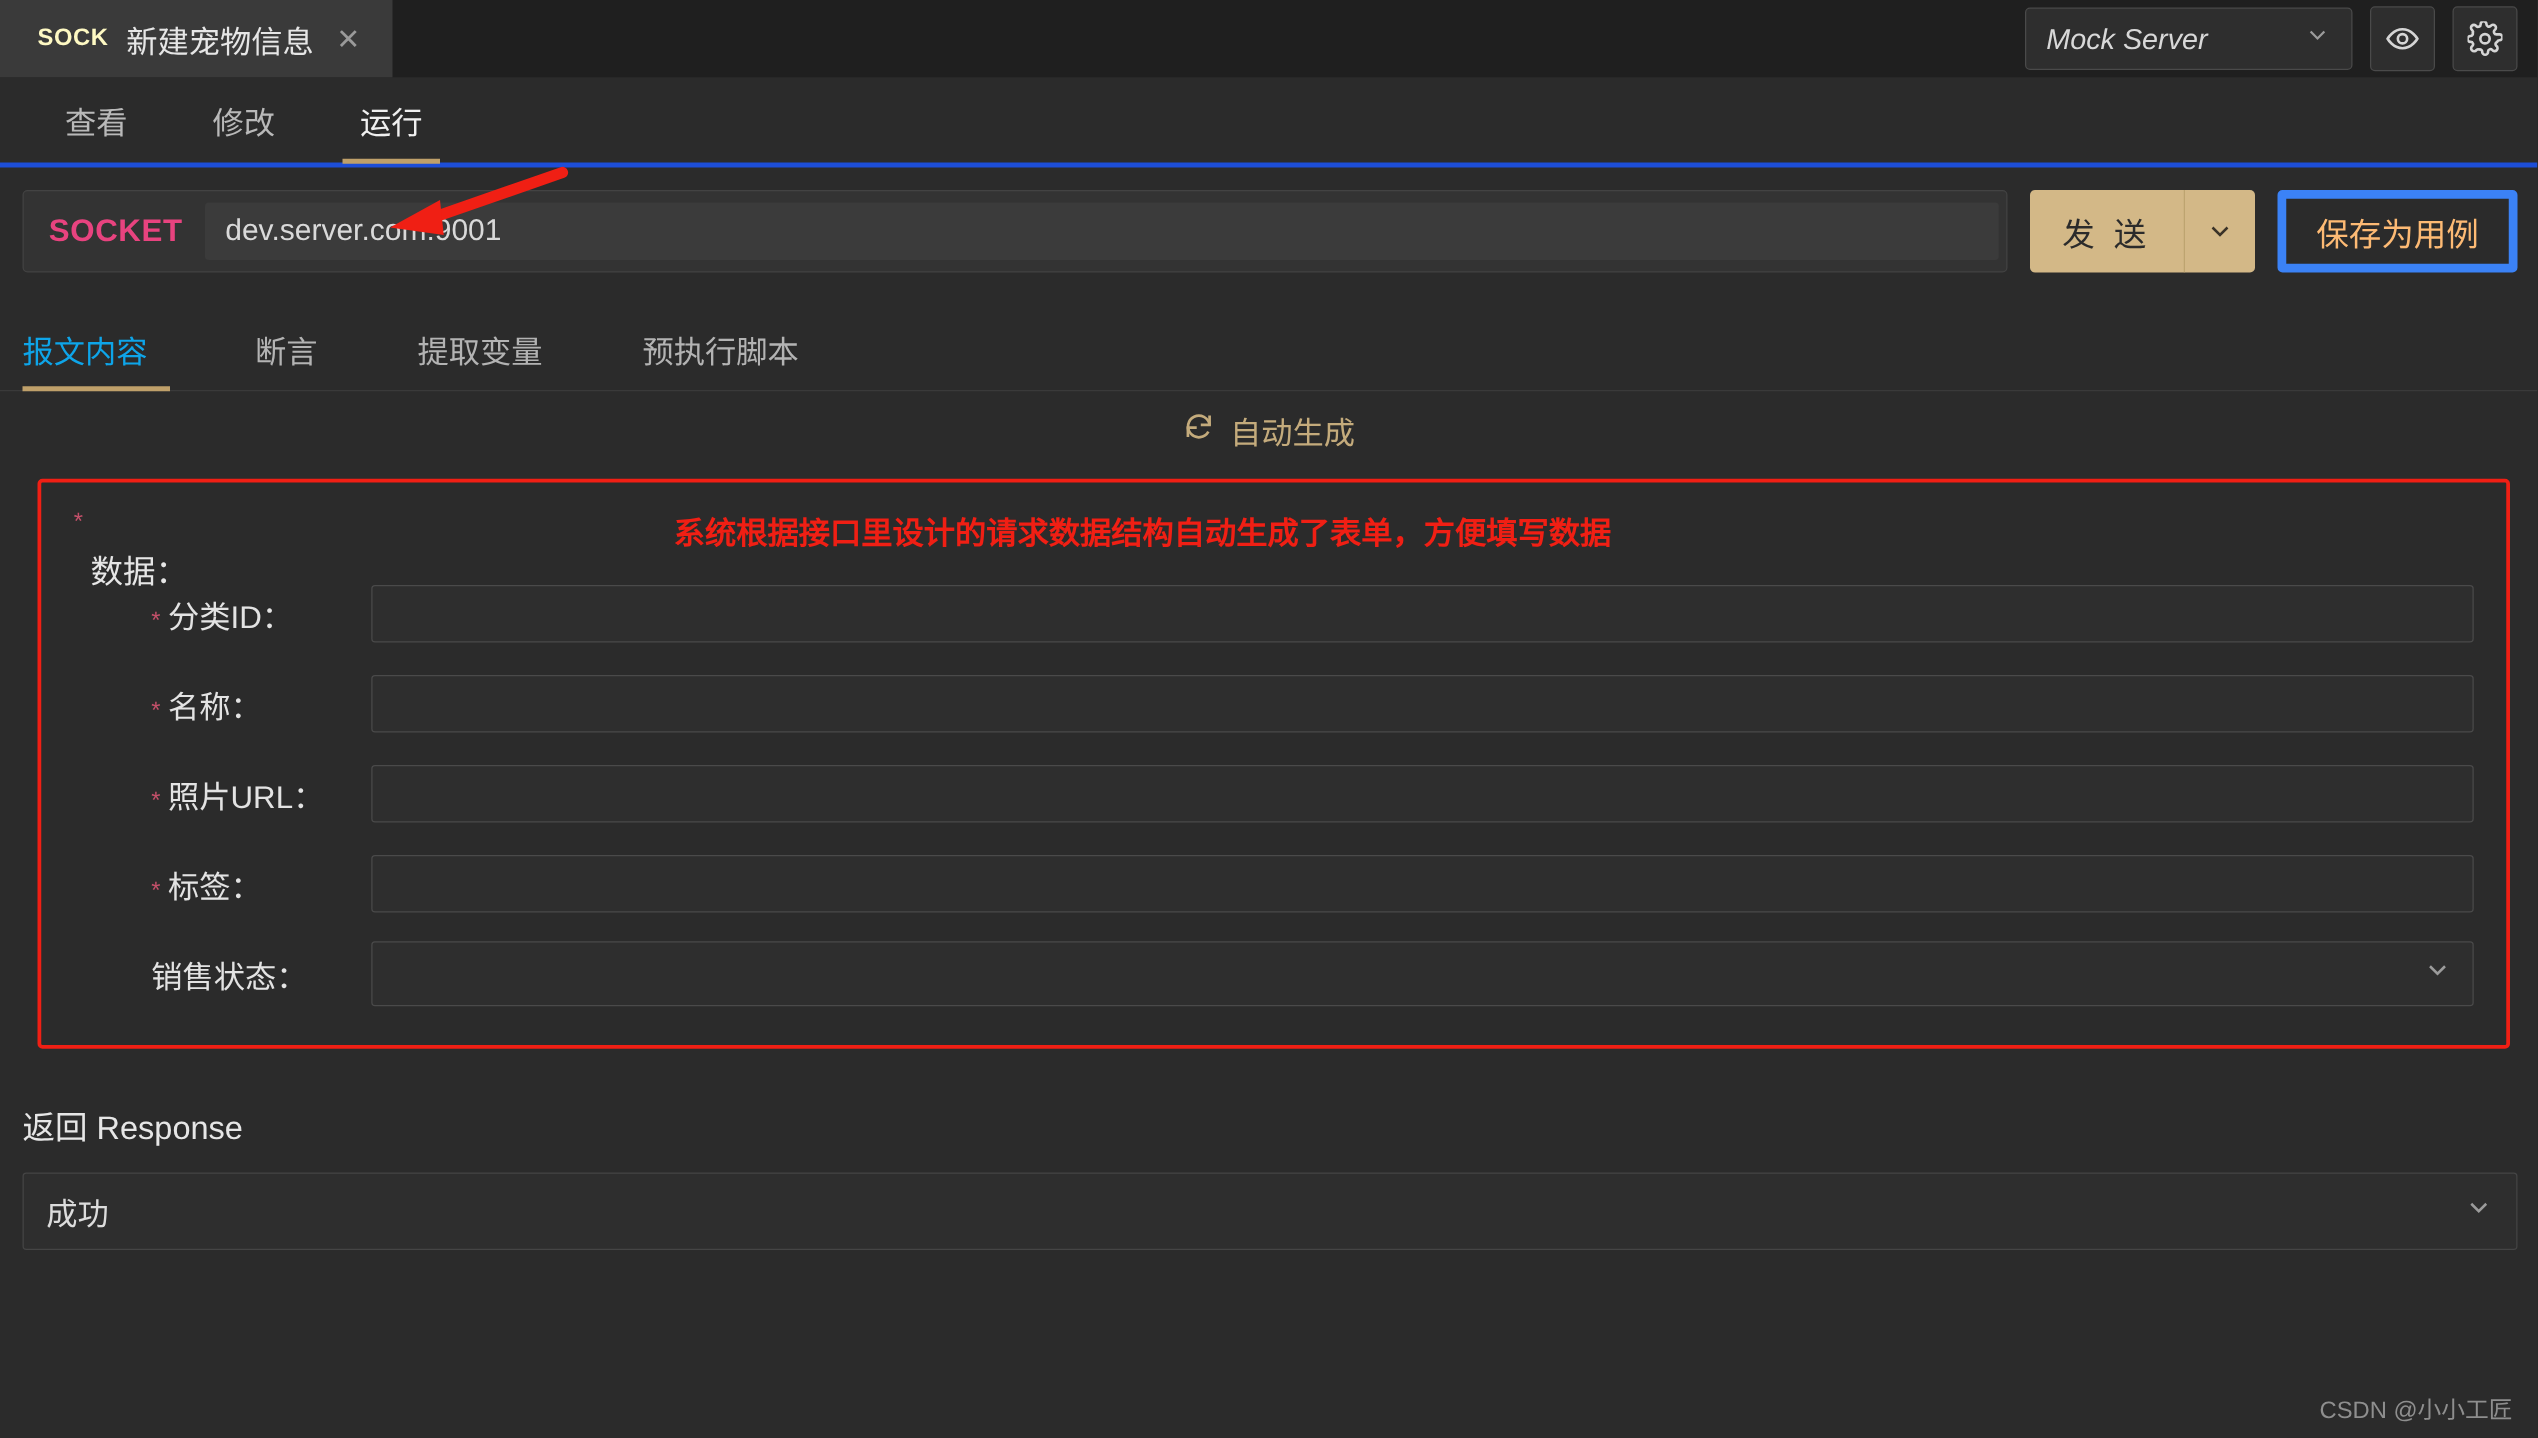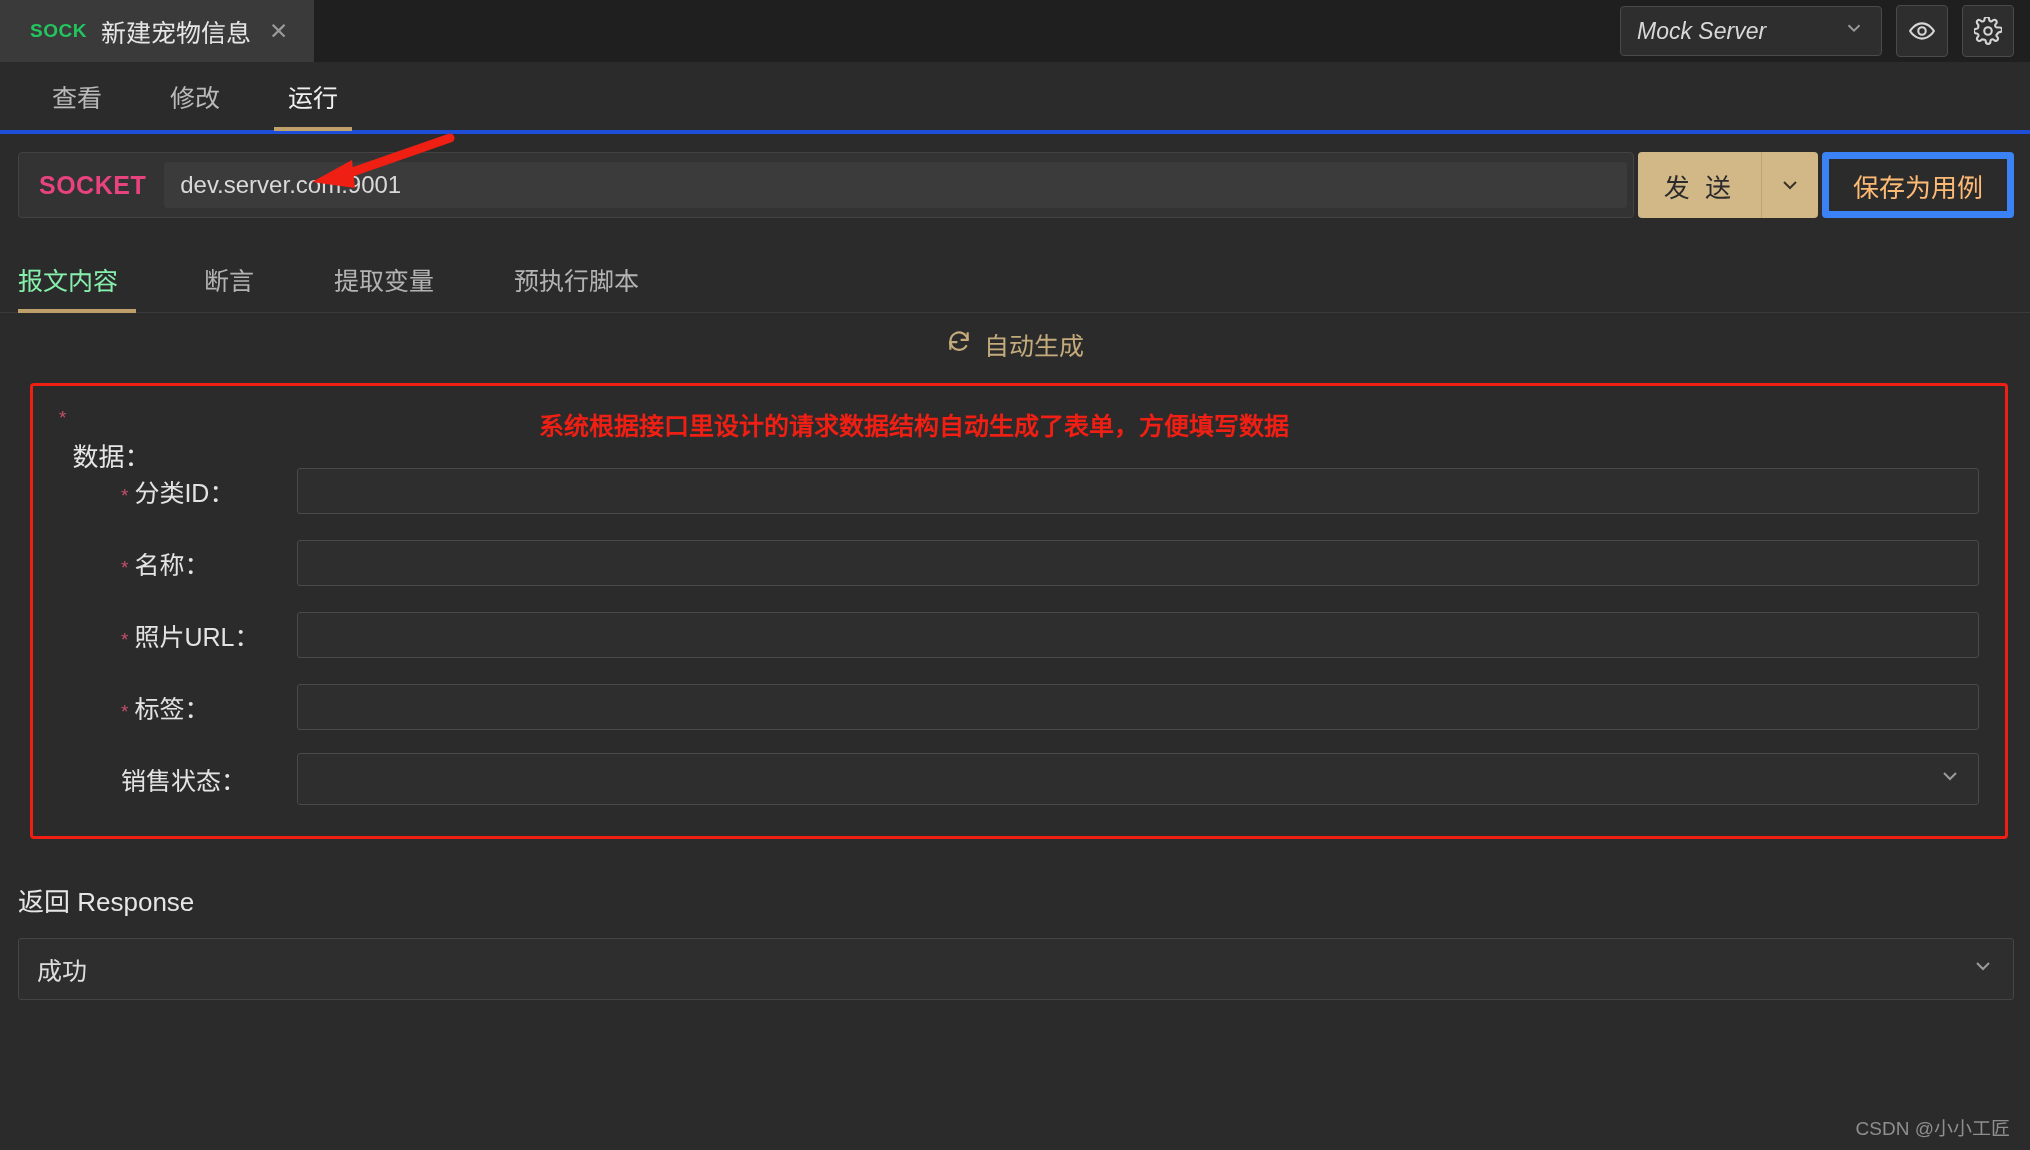--- a/index.html
+++ b/index.html
@@ -28,21 +28,21 @@
     background: #3a3a3a;
     display: flex;
     align-items: center;
     padding: 0 26px 0 30px;
     gap: 14px;
     min-width: 270px;
     box-sizing: border-box;
     cursor: default;
   }
   .doc-tab .proto {
-    color: #22c55e;
+    color: #fef9c3;
     font-size: 19px;
     font-weight: bold;
     letter-spacing: .5px;
   }
   .doc-tab .tab-title {
     color: #e6e6e6;
     font-size: 25px;
     white-space: nowrap;
   }
   .doc-tab .tab-close {
@@ -112,21 +112,21 @@
     position: absolute;
     left: 20px; right: 20px; bottom: -1px;
     height: 4px;
     background: #bfa06a;
   }
 
   
   .urlrow {
     display: flex;
     align-items: center;
-    gap: 4px;
+    gap: 18px;
     padding: 18px 16px 16px 18px;
   }
   .urlbar {
     flex: 1;
     height: 66px;
     background: #333333;
     border: 1px solid #434343;
     border-radius: 4px;
     display: flex;
     align-items: center;
@@ -201,21 +201,21 @@
     font-size: 25px;
     color: #b3b3b3;
     padding: 0 40px;
     height: 100%;
     display: flex;
     align-items: center;
     position: relative;
     box-sizing: border-box;
   }
   .subtab:first-child { padding-left: 0; padding-right: 46px; }
-  .subtab.active { color: #86efac; text-align: right; }
+  .subtab.active { color: #0ea5e9; text-align: right; }
   .subtab.active::after {
     content: "";
     position: absolute;
     left: 0; right: 28px; bottom: -1px;
     height: 4px;
     background: #bfa06a;
   }
 
   
   .autogen-row {

